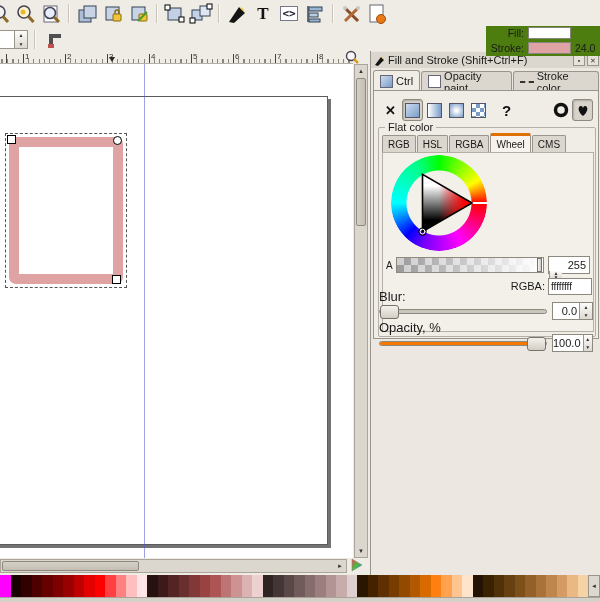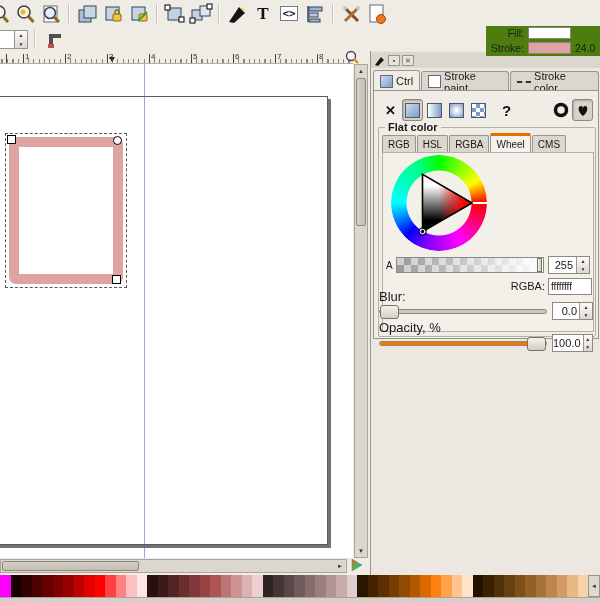--- a/index.html
+++ b/index.html
@@ -85,21 +85,21 @@
   .notebook { position:absolute; left:2px; top:39px; width:226px; height:249px; background:#f0ece6; border:1px solid #9a958c; }
 
   .paint-row { position:absolute; left:6px; top:6px; width:214px; height:26px; display:flex; align-items:center; }
   .paint-btn { width:21px; height:22px; display:flex; align-items:center; justify-content:center; margin-right:1px; border:1px solid transparent; border-radius:3px; }
   .paint-btn.pressed { border:1px solid #8e897f; background:#d9d4cb; box-shadow:inset 1px 1px 2px rgba(0,0,0,0.2); }
   .sw16 { width:15px; height:15px; border:1px solid #556; }
   .xglyph { font-size:13px; font-weight:bold; color:#111; }
   .qglyph { font-size:15px; font-weight:bold; color:#111; }
 
   .frame { position:absolute; left:4px; top:36px; width:218px; height:210px; border:1px solid #b5b0a7; border-radius:2px; }
-  .frame-label { position:absolute; left:6px; top:-7px; background:#f0ece6; padding:0 3px; font-size:11px;font-weight:bold; }
+  .frame-label { position:absolute; left:6px; top:-7px; background:#f0ece6; padding:0 3px; font-size:11px; }
 
   .ctabs { position:absolute; left:3px; top:5px; display:flex; align-items:flex-end; height:20px; }
   .ctab { height:18px; padding:0 5px; display:flex; align-items:center; border:1px solid #9a958c; background:#dcd7ce;
     border-bottom:none; border-radius:2px 2px 0 0; margin-right:1px; font-size:10px; }
   .ctab.active { background:#f6f3ee; border-top:3px solid #e07000; height:20px; }
 
   .wheel-area { position:absolute; left:3px; top:24px; width:212px; height:180px; border:1px solid #b5b0a7; background:#f3f0ea; }
   .wheel { position:absolute; left:8px; top:2px; width:96px; height:96px; border-radius:50%;
     background:conic-gradient(from 0deg,#00ff00,#ffff00 60deg,#ff0000 90deg,#ff00ff 150deg,#7700ff 200deg,#0000ff 225deg,#00ffff 270deg,#00ff88 330deg,#00ff00 360deg);
     -webkit-mask:radial-gradient(circle,transparent 32px,#000 33px);
@@ -110,21 +110,21 @@
   .alpha-label { width:10px; font-size:10px; }
   .alpha-slider { position:relative; width:148px; height:16px; border:1px solid #8e897f;
     background-image:
       linear-gradient(to right, rgba(255,255,255,0), rgba(255,255,255,1)),
       linear-gradient(45deg,#9a9a9a 25%,transparent 25%,transparent 75%,#9a9a9a 75%),
       linear-gradient(45deg,#9a9a9a 25%,transparent 25%,transparent 75%,#9a9a9a 75%);
     background-size:100% 100%,14px 14px,14px 14px;
     background-position:0 0,0 0,7px 7px;
     background-color:#cfcfcf; }
   .alpha-handle { position:absolute; right:1px; top:0; width:5px; height:14px; background:linear-gradient(90deg,#f6f4f0,#ccc7bd); border:1px solid #77726a; }
-  .spinbox { height:18px; background:#fff; border:1px solid #8e897f; display:flex; margin-left:4px; }
+  .spinbox { height:18px; background:#fff; border:1px solid #8e897f; display:flex; margin-left:4px;flex-direction:column; }
   .spinbox .val { padding:2px 3px 0 3px; text-align:right; flex:1; font-size:11px; }
 
   .rgba-row { position:absolute; left:3px; top:124px; width:206px; height:18px; display:flex; align-items:center; justify-content:flex-end; }
   .rgba-entry { width:44px; height:17px; background:#fff; border:1px solid #8e897f; font-size:10px; padding:2px 2px 0 2px; margin-left:3px; }
 
   .below-label { position:absolute; left:8px; font-size:13px; }
   .slider-row { position:absolute; left:8px; width:214px; height:18px; display:flex; align-items:center; }
   .trough { position:relative; flex:1; height:5px; background:#cbc6bd; border:1px solid #8e897f; border-radius:3px; }
   .trough .fill { position:absolute; left:0; top:0; bottom:0; background:#f57900; border-radius:2px; }
   .sl-handle { position:absolute; top:-5px; width:19px; height:14px; background:linear-gradient(#f4f1ec,#d3cec5); border:1px solid #77726a; border-radius:3px; }
@@ -317,32 +317,33 @@
       <polygon points="4,2 4,14 14,8" fill="url(#cmsg)" stroke="#888" stroke-width="0.6"></polygon>
     </svg>
 </div>
 
 <div class="abs dialog">
   <div class="dlg-title">
     <svg width="13" height="13">
         <path d="M2 11 L8 3 L11 6 L5 12 Z" fill="#141414"></path>
         <path d="M8 3 L11 6 L10 3.8 Z" fill="#f2c437"></path>
       </svg>
+    <span class="txt">Fill and Stroke (Shift+Ctrl+F)</span>
     <span class="dlg-btn">▪</span>
     <span class="dlg-btn">✕</span>
   </div>
 
   <div class="tabs">
     <span class="tab active">
       <span class="sw13" style="background:linear-gradient(135deg,#cddcf0,#7a9cc8)"></span>
       <span>Ctrl</span>
       </span>
     <span class="tab">
       <span class="sw13" style="background:#fff"></span>
-      <span>Stroke paint</span>
+      <span>Opacity paint</span>
       </span>
     <span class="tab">
       <span class="dash-ic"></span>
       <span>Stroke color</span>
       </span>
   </div>
 
   <div class="notebook">
     <div class="paint-row">
       <span class="paint-btn">

